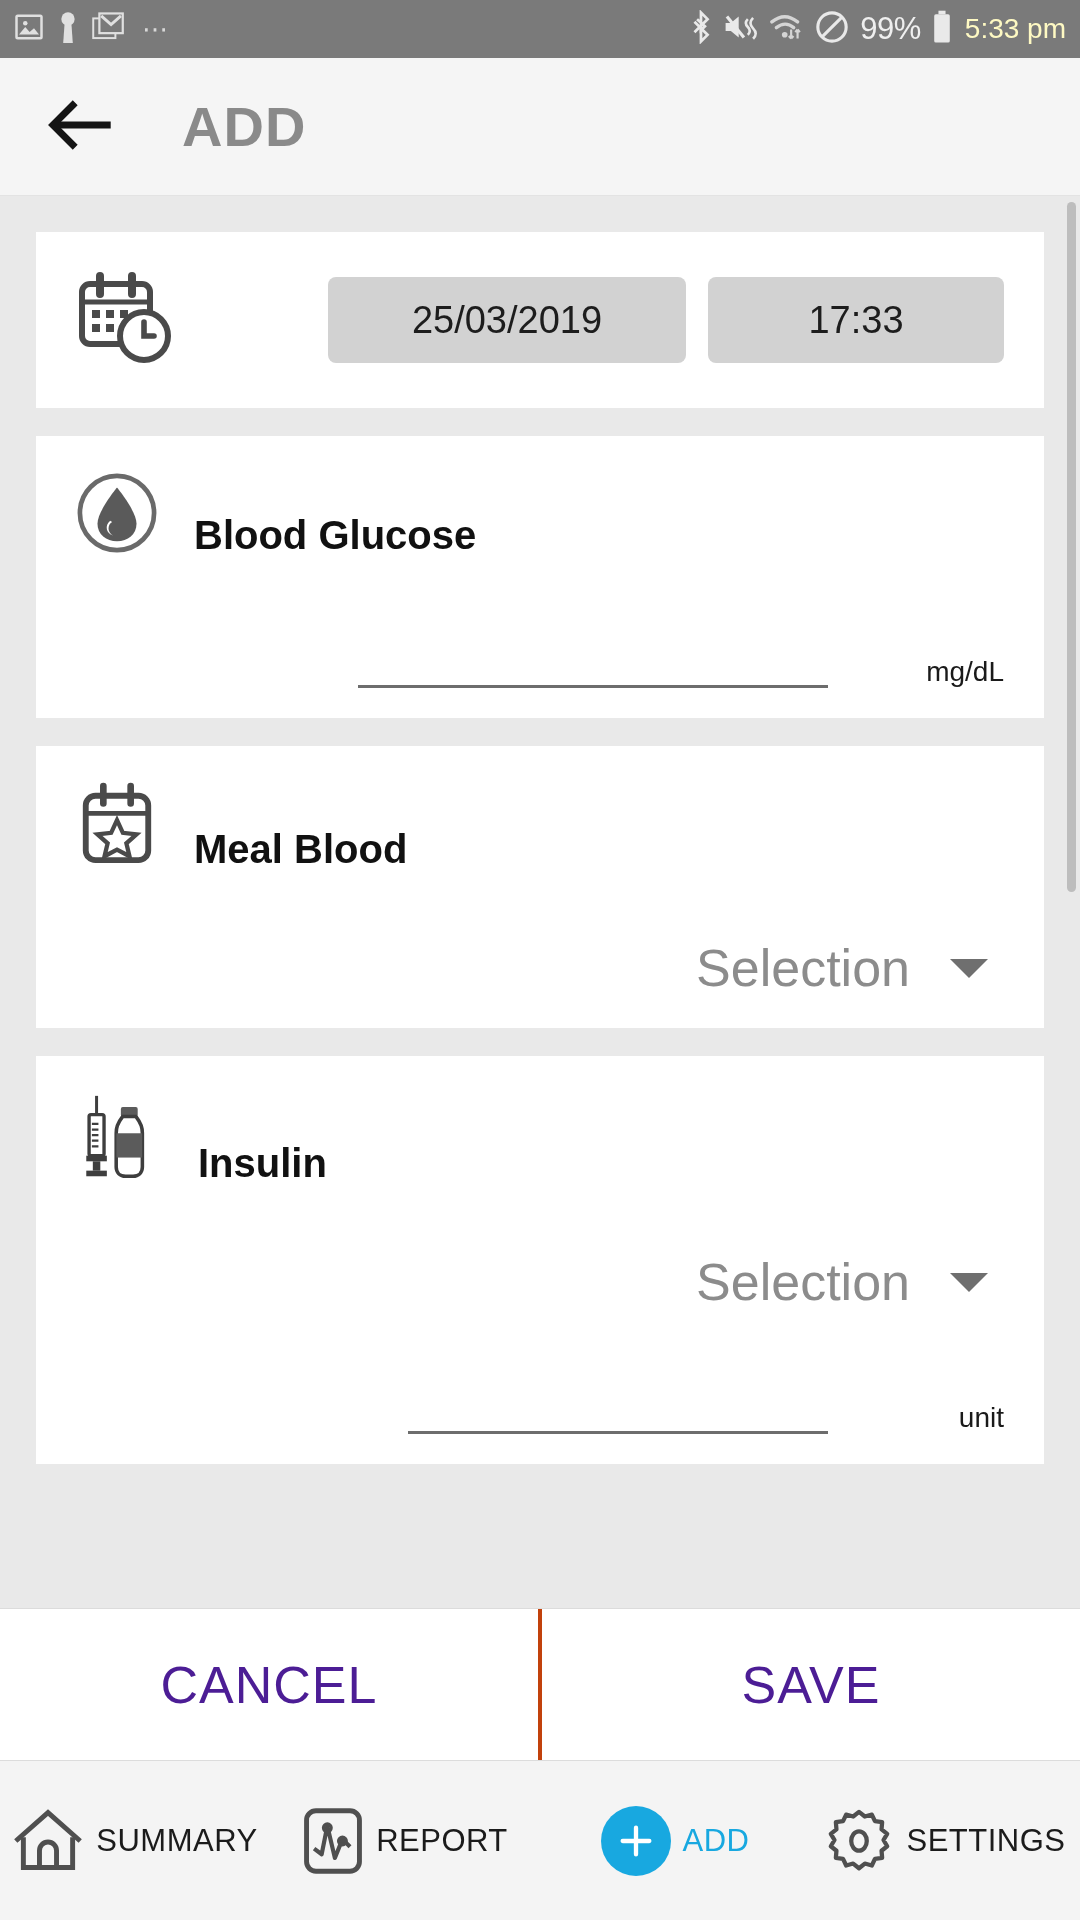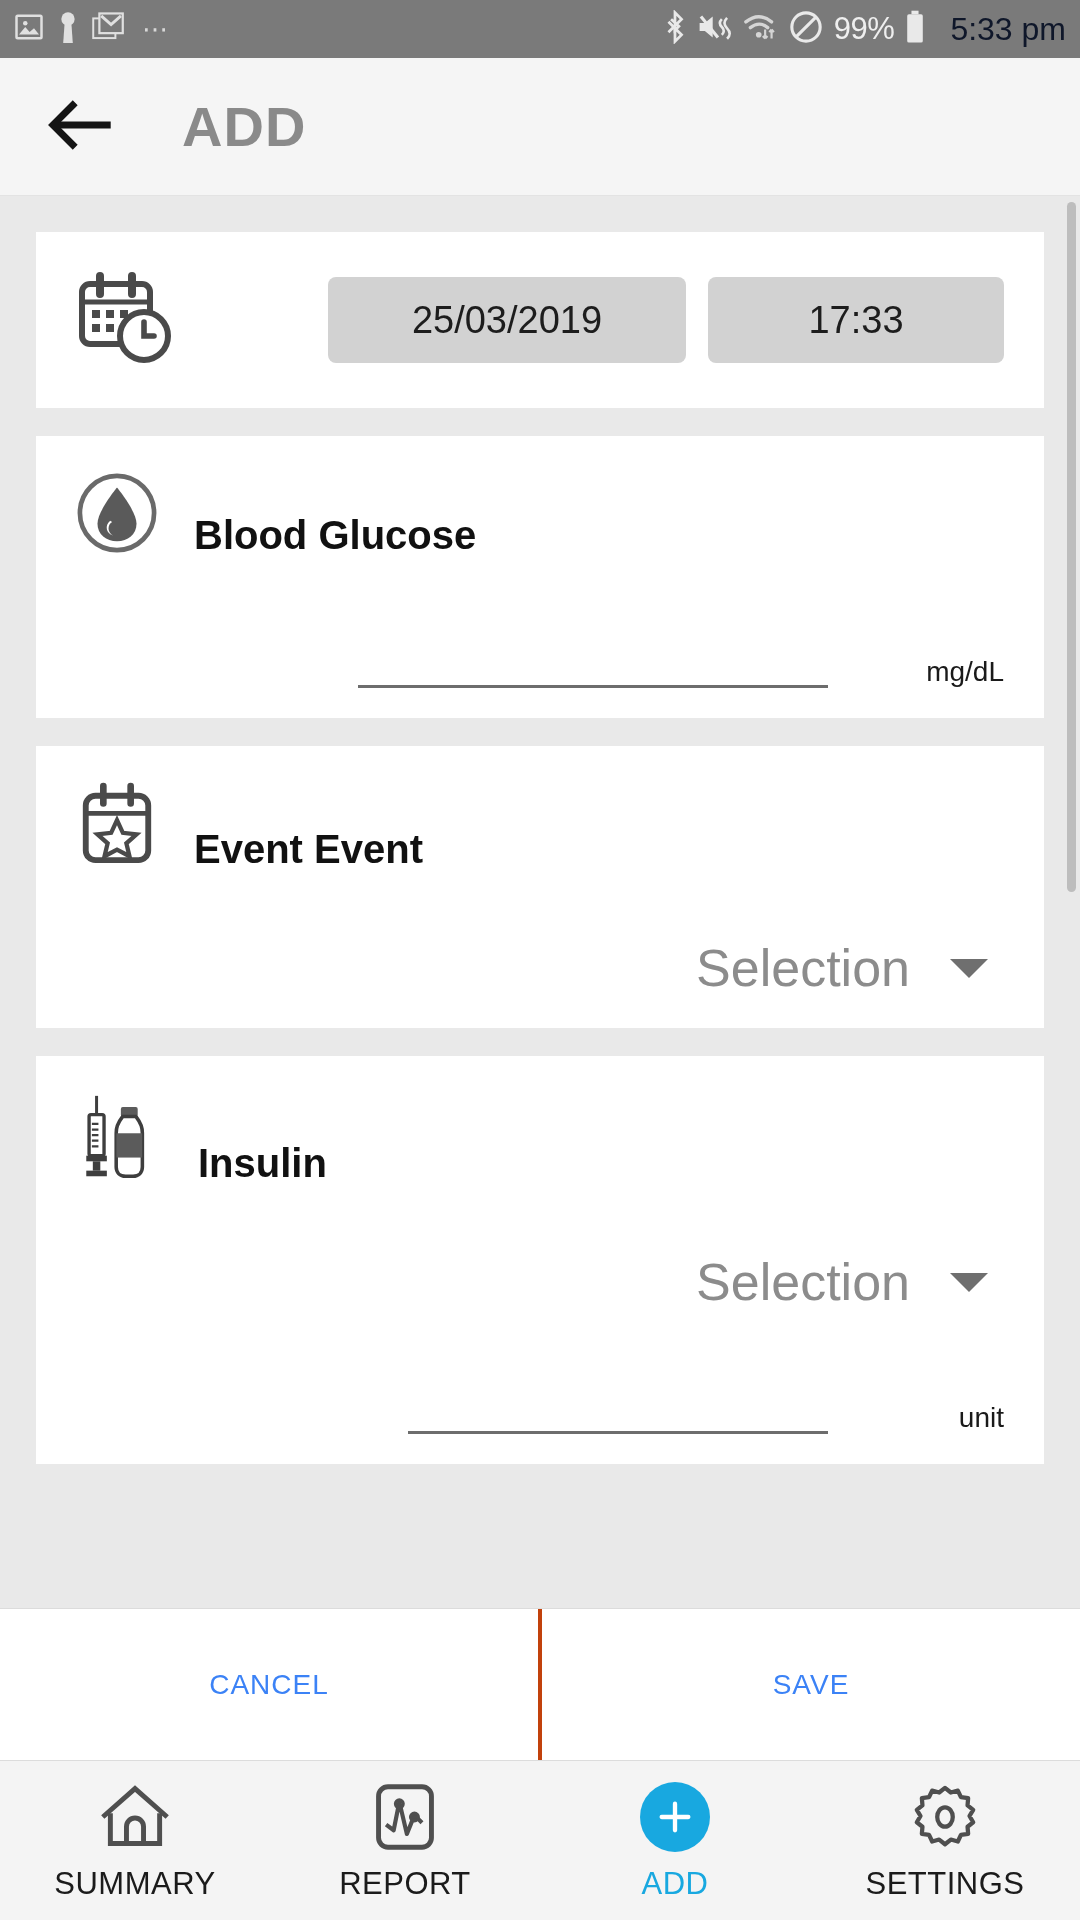--- a/index.html
+++ b/index.html
@@ -15,21 +15,21 @@
   .statusbar {
     height:58px; background:#7a7a7a; color:#e9e9e9;
     display:flex; align-items:center; justify-content:space-between;
     padding:0 14px 0 14px; flex:none;
   }
   .sb-left { display:flex; align-items:center; gap:14px; }
   .sb-right { display:flex; align-items:center; gap:11px; }
   .sb-ico { display:block; }
   .sb-dots { letter-spacing:3px; font-size:26px; line-height:1; color:#d8d8d8; margin-left:4px; }
   .sb-pct { font-size:31px; font-weight:400; color:#efefef; letter-spacing:-0.5px; }
-  .sb-time { font-size:32px; color:#0f172a; letter-spacing:0px; margin-left:14px;}
+  .sb-time { font-size:28px; color:#fef9c3; letter-spacing:0px; margin-left:2px;}
 
   
   .appbar {
     height:138px; background:#f5f5f5; display:flex; align-items:center;
     padding-left:42px; flex:none; border-bottom:1px solid #e3e3e3;
   }
   .back-btn { width:78px; height:78px; display:flex; align-items:center; justify-content:center; }
   .appbar-title {
     font-size:56px; font-weight:bold; color:#8a8a8a;
     margin-left:62px; letter-spacing:1px;
@@ -83,31 +83,31 @@
   .bg-card .field-row { margin-top:74px; }
   .meal-card .select-row { margin-top:66px; }
   .insulin-card .select-row { margin-top:66px; }
   .insulin-card .field-row { margin-top:66px; }
   .insulin-card .underline-input { max-width:420px; }
 
   
   .actions { display:flex; height:152px; background:#fff; flex:none; border-top:1px solid #dcdcdc; }
   .action-btn {
     flex:1; display:flex; align-items:center; justify-content:center;
-    font-size:28px; letter-spacing:1px; color:#3b82f6; background:#fff;
+    font-size:52px; letter-spacing:1px; color:#4c1d95; background:#fff;
   }
   .action-btn + .action-btn { border-left:4px solid #c2410c; }
 
   
   .bottomnav {
     height:160px; background:#f4f4f4; display:flex; flex:none;
     border-top:1px solid #dcdcdc; align-items:center;
   }
   .nav-item {
-    flex:1; display:flex; flex-direction:column; align-items:center; justify-content:center; gap:12px;
+    flex:1; display:flex; flex-direction:row; align-items:center; justify-content:center; gap:12px;
   }
   .nav-label { font-size:31px; color:#1b1b1b; letter-spacing:0.5px; }
   .nav-item.active .nav-label { color:#18a8e0; }
   .nav-icon { height:74px; display:flex; align-items:center; justify-content:center; }
   .fab {
     width:70px; height:70px; border-radius:50%; background:#18a8e0;
     display:flex; align-items:center; justify-content:center;
   }
 </style>
 </head>
@@ -239,21 +239,21 @@
     <div class="card entry meal-card">
       <div class="entry-head">
         <span>
           <svg width="82" height="86" viewBox="0 0 42 44">
             <rect x="5" y="7" width="32" height="33" rx="5" fill="none" stroke="#4a4a4a" stroke-width="3"></rect>
             <path d="M5 16 H37" stroke="#4a4a4a" stroke-width="2.4"></path>
             <path d="M14 2 V11 M28 2 V11" stroke="#4a4a4a" stroke-width="3.4" stroke-linecap="round"></path>
             <path d="M21 19.5 L24 26 L31 26.8 L25.8 31.4 L27.4 38 L21 34.6 L14.6 38 L16.2 31.4 L11 26.8 L18 26 Z" fill="none" stroke="#4a4a4a" stroke-width="2.2" stroke-linejoin="miter"></path>
           </svg>
         </span>
-        <div class="entry-title">Event Event</div>
+        <div class="entry-title">Meal Blood</div>
       </div>
       <div class="select-row">
         <div class="select-value">Selection</div>
         <div class="caret"></div>
       </div>
     </div>
 
     <div class="card entry insulin-card">
       <div class="entry-head">
         <span>

